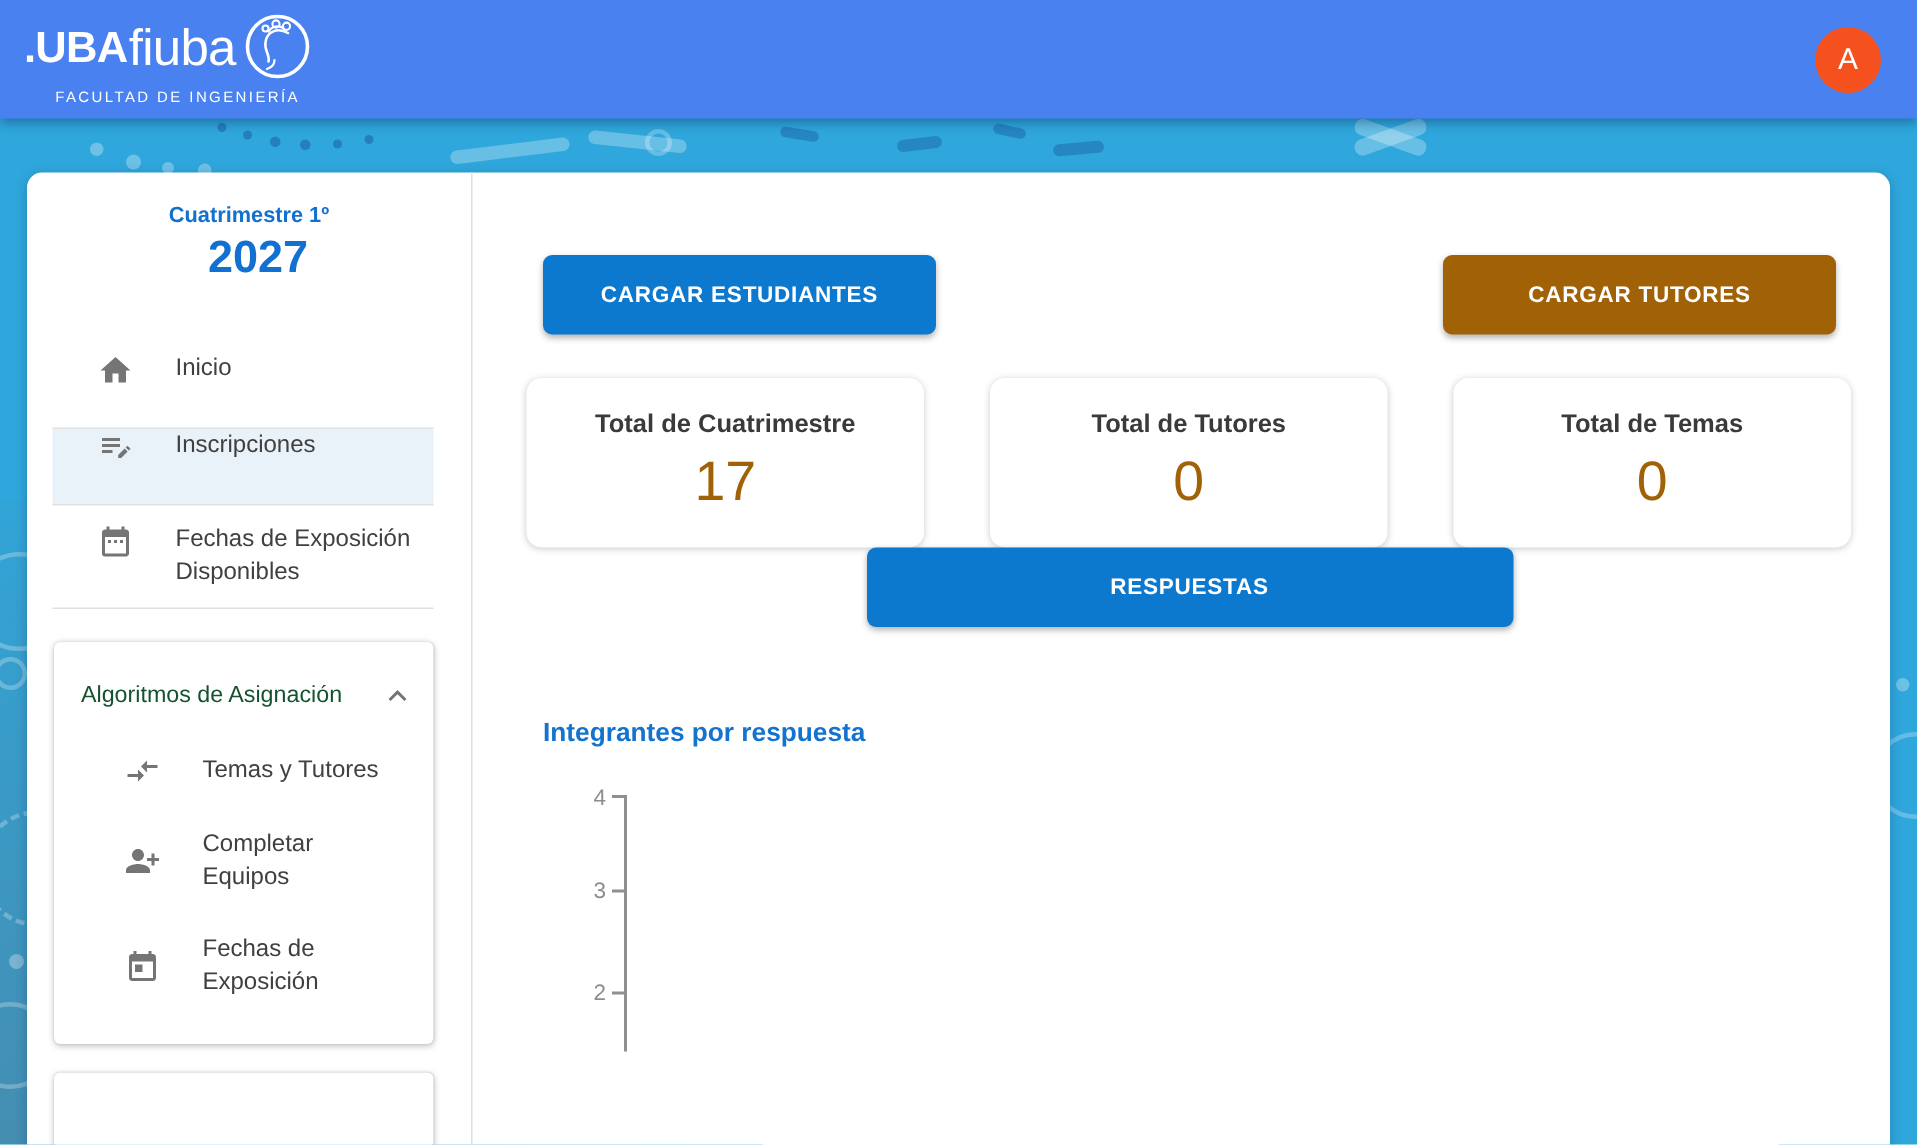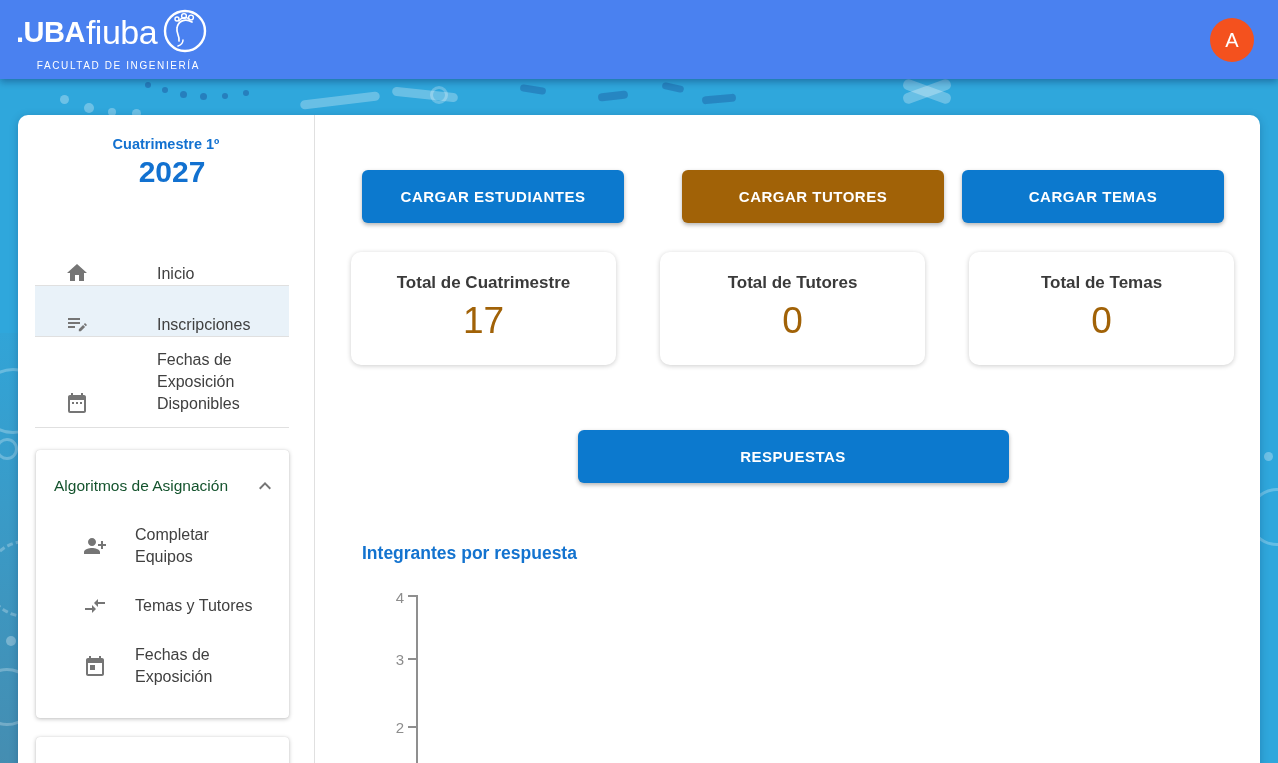--- a/index.html
+++ b/index.html
@@ -46,21 +46,21 @@
     position:absolute; left:18px; top:115px; width:1242px; height:700px;
     background:#fff; border-radius:10px; z-index:1;
     box-shadow:0 2px 8px rgba(0,30,70,.25);
     display:flex;
   }
   
   .sidebar { width:297px; border-right:1px solid #e0e0e0; padding-top:21px; flex:none; }
   .period { text-align:center; color:#1271d0; font-weight:bold; font-size:14.5px; }
   .year   { text-align:center; color:#1271d0; font-weight:bold; font-size:30px; margin-top:3px;padding-left:12px; }
   .navlist { margin:46px 25px 0 17px; }
-  .nav-item { display:flex; align-items:flex-end; min-height:50px; cursor:pointer;gap:40px; }
+  .nav-item { display:flex; align-items:flex-start; min-height:50px; cursor:pointer; }
   .nav-item .icn { width:24px; height:24px; margin-left:30px; flex:none; }
   .nav-item .lbl { margin-left:28px; font-size:16px; color:#404040; line-height:22px; width:182px; }
   .nav-item.selected { background:#e9f2f9; }
   .nav-item.tall { padding:12px 0; }
   .divider { height:1px; background:#e0e0e0; }
 
   .algo-card {
     margin:22px 25px 0 18px; width:253px; background:#fff; border-radius:4px;
     box-shadow:0 1px 4px rgba(0,0,0,.25), 0 0 1px rgba(0,0,0,.15);
     padding-bottom:30px;
@@ -88,21 +88,21 @@
   }
   .btn.w262 { width:262px; }
   .btn.dark { background:#a16207;margin-left:40px; }
   .stats-row { display:flex; justify-content:space-between; margin:29px -10px 0 -11px; }
   .stat-card {
     width:265px; height:113px; background:#fff; border-radius:10px;
     box-shadow:0 1px 5px rgba(0,0,0,.2); text-align:center; padding-top:21px;
   }
   .stat-title { font-size:17px; font-weight:bold; color:#3a3a3a; }
   .stat-value { font-size:37px; color:#a16207; margin-top:7px; }
-  .resp-row { margin-top:65px; display:flex; justify-content:center; }
+  .resp-row { display:flex; justify-content:center; }
   .btn.wide { width:431px; }
   .chart-title { margin-top:60px; font-size:17.5px; font-weight:bold; color:#1373cf; }
 
   .chart { position:relative; margin-top:29px; height:171px; }
   .axis-line { position:absolute; left:54px; top:2px; bottom:-2px; width:2px; background:#8f8f8f; }
   .tick { position:absolute; left:46px; width:8px; height:2px; background:#8f8f8f; }
   .tick-label { position:absolute; left:0; width:42px; text-align:right;
                 transform:translateY(-50%); font-size:15px; color:#8d8d8d; }
 
   .icn svg { display:block; }
@@ -209,51 +209,50 @@
         <span class="ttl">Algoritmos de Asignación</span>
         <span class="icn">
           <svg width="24" height="24" viewBox="0 0 24 24" fill="#757575">
               <path d="M12 8l-6 6 1.41 1.41L12 10.83l4.59 4.58L18 14l-6-6z"></path>
             </svg>
         </span>
       </div>
       <div class="algo-item">
         <span class="icn">
           <svg width="24" height="24" viewBox="0 0 24 24" fill="#757575">
+              <path d="M9.01 14H2v2h7.01v3L13 15l-3.99-4v3zm5.98-1v-3H22V8h-7.01V5L11 9l3.99 4z"></path>
+            </svg>
+        </span>
+        <span class="lbl">Temas y Tutores</span>
+      </div>
+      <div class="algo-item">
+        <span class="icn">
+          <svg width="24" height="24" viewBox="0 0 24 24" fill="#757575">
               <path d="M13 8c0-2.21-1.79-4-4-4S5 5.79 5 8s1.79 4 4 4 4-1.79 4-4zm-4 6c-2.67 0-8 1.34-8 4v2h16v-2c0-2.66-5.33-4-8-4zm11-4V7h-2v3h-3v2h3v3h2v-3h3v-2h-3z"></path>
             </svg>
         </span>
         <span class="lbl">Completar Equipos</span>
-      </div>
-      <div class="algo-item">
-        <span class="icn">
-          <svg width="24" height="24" viewBox="0 0 24 24" fill="#757575">
-              <path d="M9.01 14H2v2h7.01v3L13 15l-3.99-4v3zm5.98-1v-3H22V8h-7.01V5L11 9l3.99 4z"></path>
-            </svg>
-        </span>
-        <span class="lbl">Temas y Tutores</span>
       </div>
       <div class="algo-item">
         <span class="icn">
           <svg width="24" height="24" viewBox="0 0 24 24" fill="#757575">
               <path d="M19 4h-1V2h-2v2H8V2H6v2H5c-1.1 0-2 .9-2 2v14c0 1.1.9 2 2 2h14c1.1 0 2-.9 2-2V6c0-1.1-.9-2-2-2zm0 16H5V9h14v11zM7 11h5v5H7z"></path>
             </svg>
         </span>
         <span class="lbl">Fechas de Exposición</span>
       </div>
     </div>
 
     <div class="empty-card"></div>
   </aside>
 
   <section class="content">
     <div class="btn-row">
       <button class="btn w262">CARGAR ESTUDIANTES</button>
       <button class="btn w262 dark">CARGAR TUTORES</button>
-      <button class="btn w262">CARGAR TEMAS</button>
     </div>
 
     <div class="stats-row">
       <div class="stat-card">
         <div class="stat-title">Total de Cuatrimestre</div>
         <div class="stat-value">17</div>
       </div>
       <div class="stat-card">
         <div class="stat-title">Total de Tutores</div>
         <div class="stat-value">0</div>

